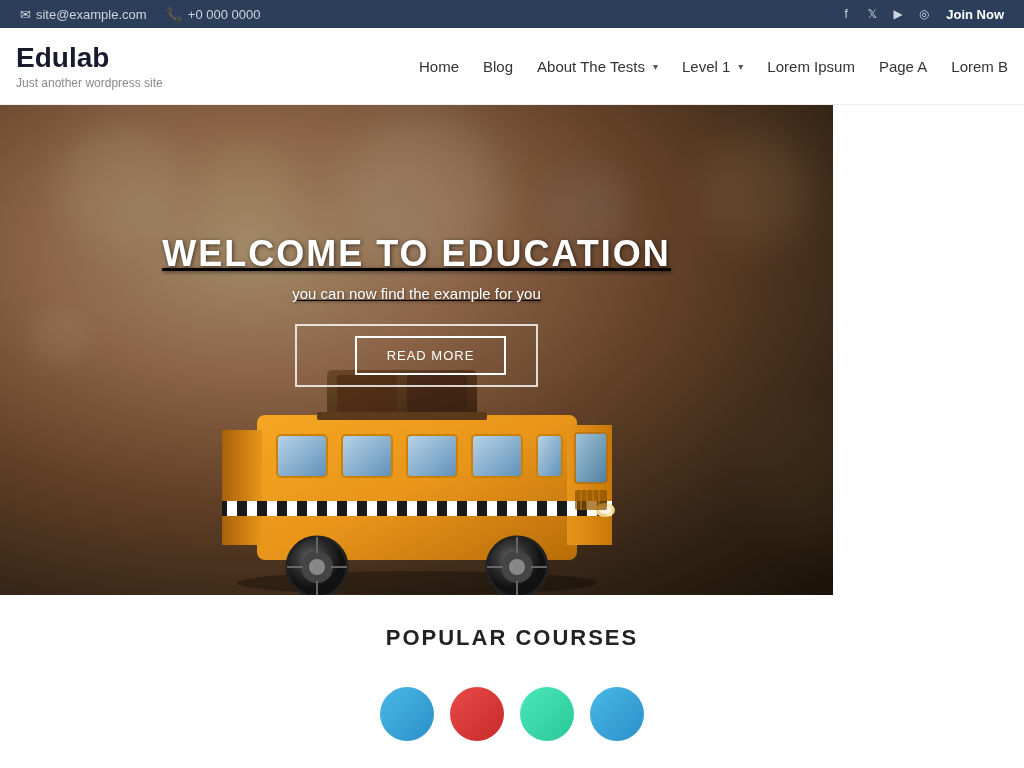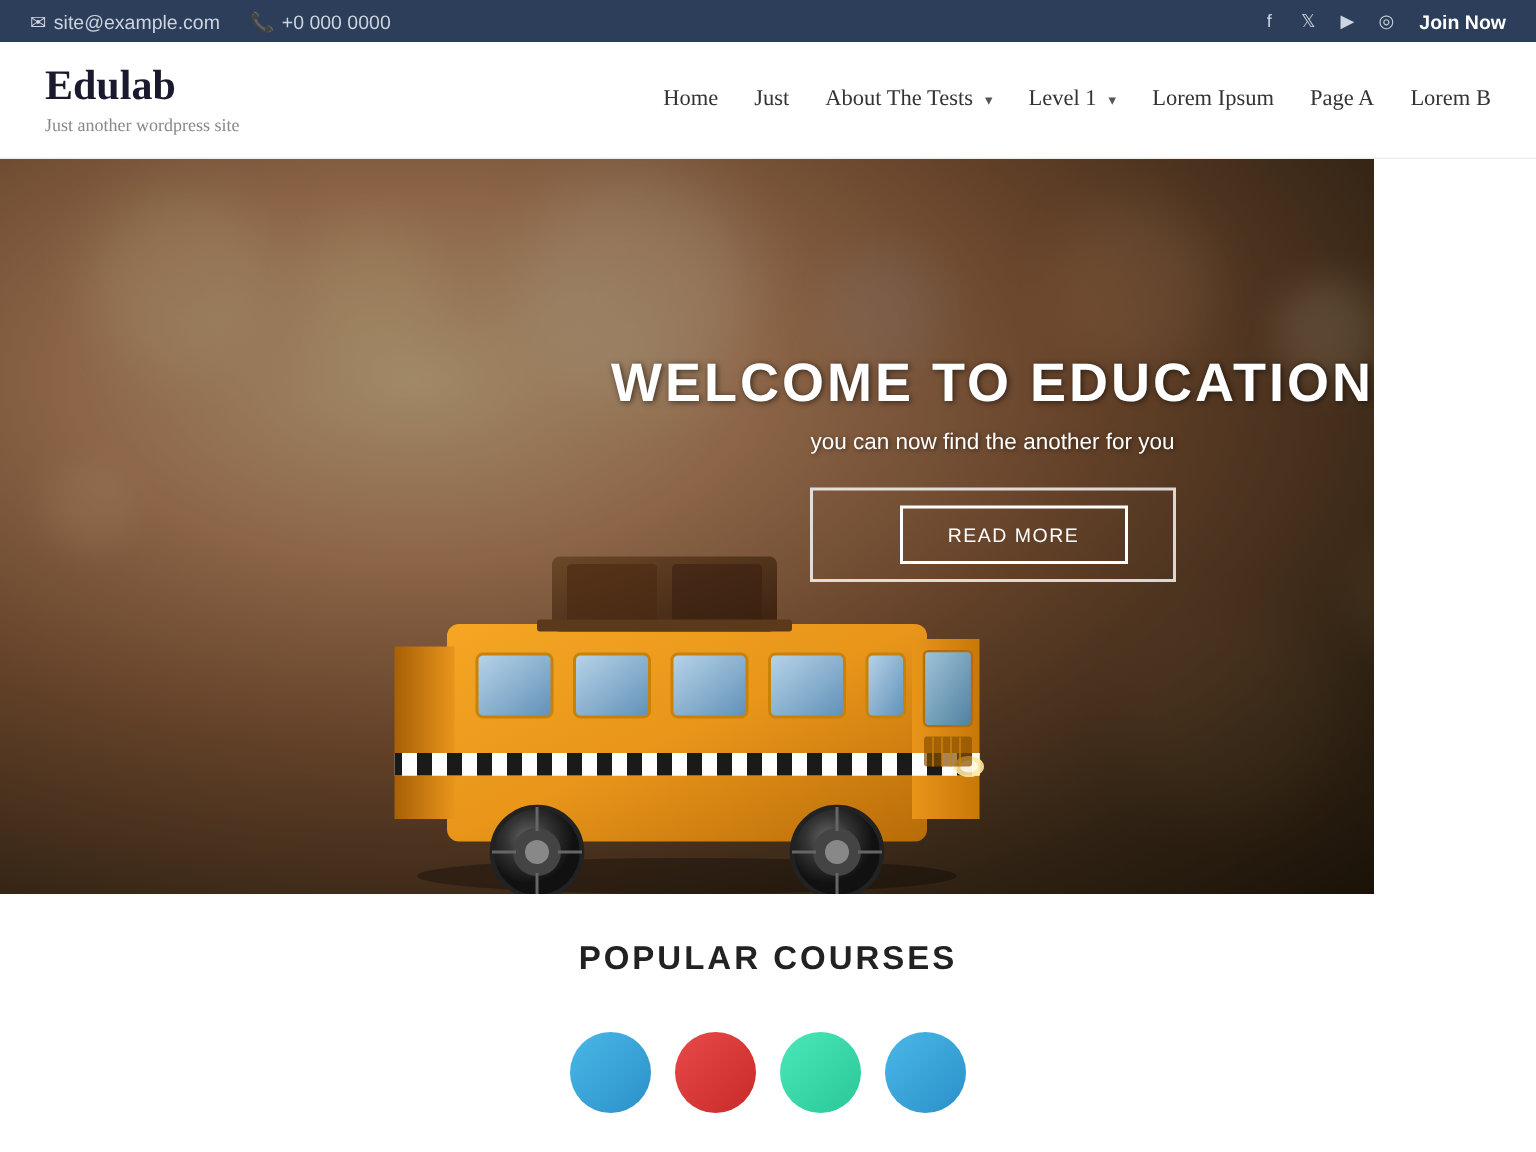--- a/index.html
+++ b/index.html
@@ -25,23 +25,22 @@
       font-size: 13px;
       cursor: pointer;
     }
 
     
     .header {
       background: #fff;
       display: flex;
       align-items: center;
       justify-content: space-between;
-      padding: 14px 30px;
+      padding: 14px 16px;
       border-bottom: 1px solid #eee;
-      font-family: Liberation Serif, serif;
     }
     .logo-area { display: flex; flex-direction: column; }
     .logo-name {
       font-size: 28px;
       font-weight: bold;
       color: #1a1a2e;
     }
     .logo-tagline { font-size: 12px; color: #888; margin-top: 2px; }
 
     
@@ -54,26 +53,27 @@
     }
     .nav .has-dropdown { display: flex; align-items: center; gap: 8px; cursor: pointer; }
     .nav .chevron {
       font-size: 10px;
       color: #555;
     }
 
     
     .hero {
       position: relative;
-      width: 916px;
+      width: 833px;
       height: 490px;
       overflow: hidden;
       display: flex;
       align-items: center;
-      justify-content: flex-end;
+      justify-content: center;
+      text-decoration: underline;
     }
     .hero-bg {
       position: absolute;
       top: 0; left: 0;
       width: 100%; height: 100%;
       background: radial-gradient(ellipse at 30% 30%, #e8c89a 0%, #c9916a 25%, #8a5a3a 50%, #3a2a1a 80%, #1a1208 100%);
       filter: blur(0px);
     }
     
     .bokeh {
@@ -204,21 +204,21 @@
   </div>
 </div>
 
 <div class="header">
   <div class="logo-area">
     <span class="logo-name">Edulab</span>
     <span class="logo-tagline">Just another wordpress site</span>
   </div>
   <nav class="nav">
     <a href="#">Home</a>
-    <a href="#">Just</a>
+    <a href="#">Blog</a>
     <span class="has-dropdown">
       <a href="#">About The Tests</a>
       <span class="chevron">▾</span>
     </span>
     <span class="has-dropdown">
       <a href="#">Level 1</a>
       <span class="chevron">▾</span>
     </span>
     <a href="#">Lorem Ipsum</a>
     <a href="#">Page A</a>
@@ -332,21 +332,21 @@
         <pattern id="checker" x="0" y="0" width="20" height="15" patternUnits="userSpaceOnUse">
           <rect width="10" height="15" fill="#1a1a1a"></rect>
           <rect x="10" width="10" height="15" fill="white"></rect>
         </pattern>
       </defs>
     </svg>
   </div>
 
   <div class="hero-content" style="margin-top:-80px;">
     <h1 class="hero-title">WELCOME TO EDUCATION</h1>
-    <p class="hero-subtitle">you can now find the another for you</p>
+    <p class="hero-subtitle">you can now find the example for you</p>
     <div style="border:2px solid rgba(255,255,255,0.8);display:inline-block;padding:10px 30px;">
       <span class="hero-btn">READ MORE</span>
     </div>
   </div>
 </div>
 
 <div class="popular-section">
   <h2 class="popular-title">POPULAR COURSES</h2>
   <div class="course-avatars">
     <div class="avatar-circle" style="background:linear-gradient(135deg,#4ab8e8,#2a90c8);"></div>

